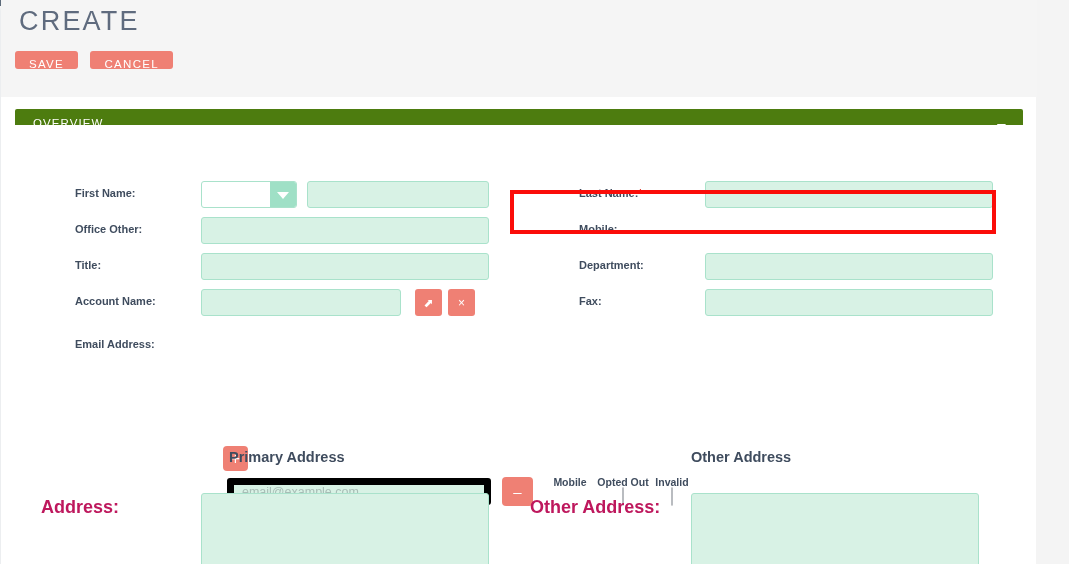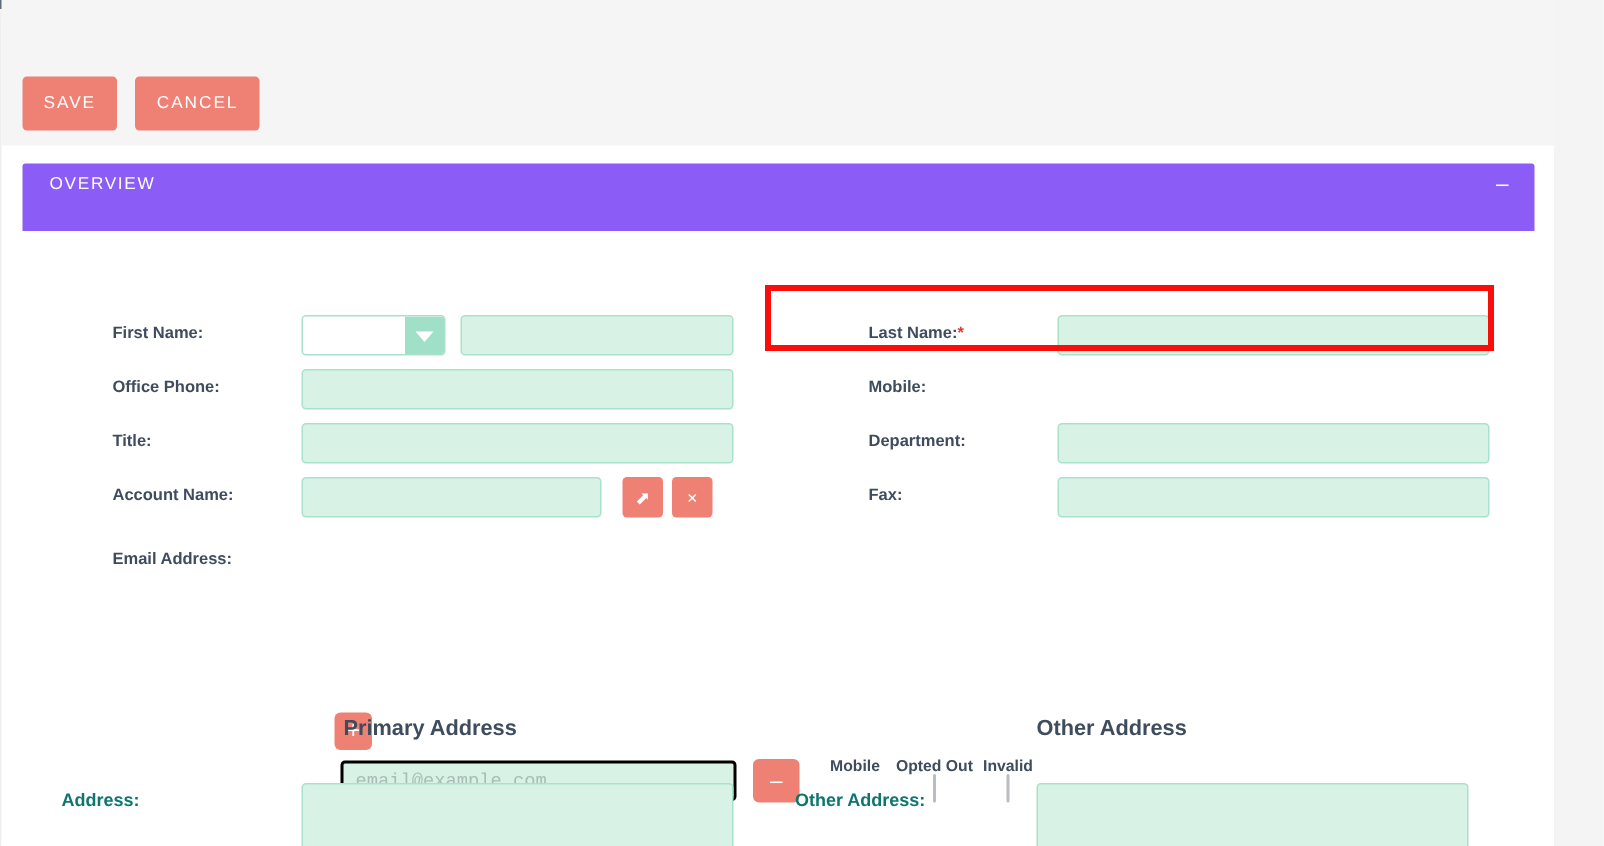--- a/index.html
+++ b/index.html
@@ -40,35 +40,35 @@
   .btn-row { position: absolute; left: 14px; top: 51px; }
   .btn {
     display: inline-block;
     background: #ef8074;
     color: #ffffff;
     border: none;
     border-radius: 3px;
     font-size: 11.5px;
     letter-spacing: 1.3px;
     padding: 0 14px;
-    height: 36px; line-height: 27px;
+    height: 18px; line-height: 27px;
     margin-right: 8px;
     cursor: pointer;
     font-family: "Liberation Sans", sans-serif;
   }
 
   
   .panel {
     position: absolute; left: 14px; top: 109px;
     width: 1008px;
   }
   .panel-head {
     position: relative;
-    height: 45px;
-    background: #8b5cf6;
+    height: 16px;
+    background: #4d7c0f;
     border-top-left-radius: 2px; border-top-right-radius: 2px; padding-left: 29px;
   }
   .panel-head-title {
     position: absolute; left: 18px; top: 8px;
     font-size: 11.5px; letter-spacing: 1.1px; color: #ffffff;
   }
   .panel-collapse {
     position: absolute; right: 14px; top: 7px;
     width: 15px; height: 15px; cursor: pointer;
     color: #ffffff; font-size: 15px; line-height: 13px; text-align: center;
@@ -136,23 +136,23 @@
   
   .email-add {
     position: absolute; left: 208px; top: 321px;
     width: 25px; height: 25px; border-radius: 4px;
     background: #ef8074; color: #fff; border: none; cursor: pointer;
     font-size: 16px; line-height: 24px; text-align: center;
   }
   .email-input {
     position: absolute; left: 212px; top: 353px;
     width: 264px; height: 27px;
-    background: #d8f2e5; border: 2px solid #000000; border-radius: 3px;
+    background: #d8f2e5; border: 7px solid #000000; border-radius: 3px;
     padding: 0 8px; font-size: 12.5px; color: #3f4c5e;
-    font-family: Liberation Mono, monospace;
+    font-family: Liberation Sans, sans-serif;
   }
   .email-input::placeholder { color: #a8bdb6; }
   .email-remove {
     position: absolute; left: 487px; top: 352px;
     width: 31px; height: 29px; border-radius: 4px;
     background: #ef8074; color: #fff; border: none; cursor: pointer;
     font-size: 15px; line-height: 27px; text-align: center;
   }
   .flagcol { position: absolute; top: 351px; text-align: center; }
   .flagcol .flag-lbl {
@@ -172,21 +172,21 @@
     width: 15px; height: 15px; border-radius: 3px;
     border: 1px solid #b9bcc0; background: #fdfdfd;
     margin: 8px auto 0; cursor: pointer;
   }
 
   
   .addr-head {
     position: absolute; font-size: 14.5px; font-weight: bold; color: #3f4c5e;
   }
   .addr-lbl {
-    position: absolute; font-size: 12px; font-weight: bold; color: #0f766e;
+    position: absolute; font-size: 18px; font-weight: bold; color: #be185d;
   }
   .addr-area {
     position: absolute;
     background: #d8f2e5; border: 1px solid #a9e2cb; border-radius: 3px;
     resize: none; padding: 6px 8px;
     font-size: 12px; color: #3f4c5e;
     font-family: "Liberation Sans", sans-serif;
   }
 
   
@@ -200,20 +200,21 @@
 </head>
 <body>
 
 <div id="root">
 
   <div class="nav-sliver"></div>
 
   <div class="content-card">
 
     <div class="page-header">
+      <div class="page-title">CREATE</div>
       <div class="btn-row">
         <button class="btn">SAVE</button>
         <button class="btn">CANCEL</button>
       </div>
     </div>
 
     <div class="panel">
 
       <div class="panel-head">
         <span class="panel-head-title">OVERVIEW</span>
@@ -227,21 +228,21 @@
           <div class="row" style="top:53px;">
             <span class="lbl">First Name:</span>
             <div class="sel-wrap">
               <span class="sel-val"></span>
               <span class="sel-arrow"></span>
             </div>
             <input class="fld firstname" type="text" value="" style="">
           </div>
 
           <div class="row" style="top:89px;">
-            <span class="lbl">Office Phone:</span>
+            <span class="lbl">Office Other:</span>
             <input class="fld" type="text" value="" style="">
           </div>
 
           <div class="row" style="top:125px;">
             <span class="lbl">Title:</span>
             <input class="fld" type="text" value="" style="">
           </div>
 
           <div class="row" style="top:161px;">
             <span class="lbl">Account Name:</span>

